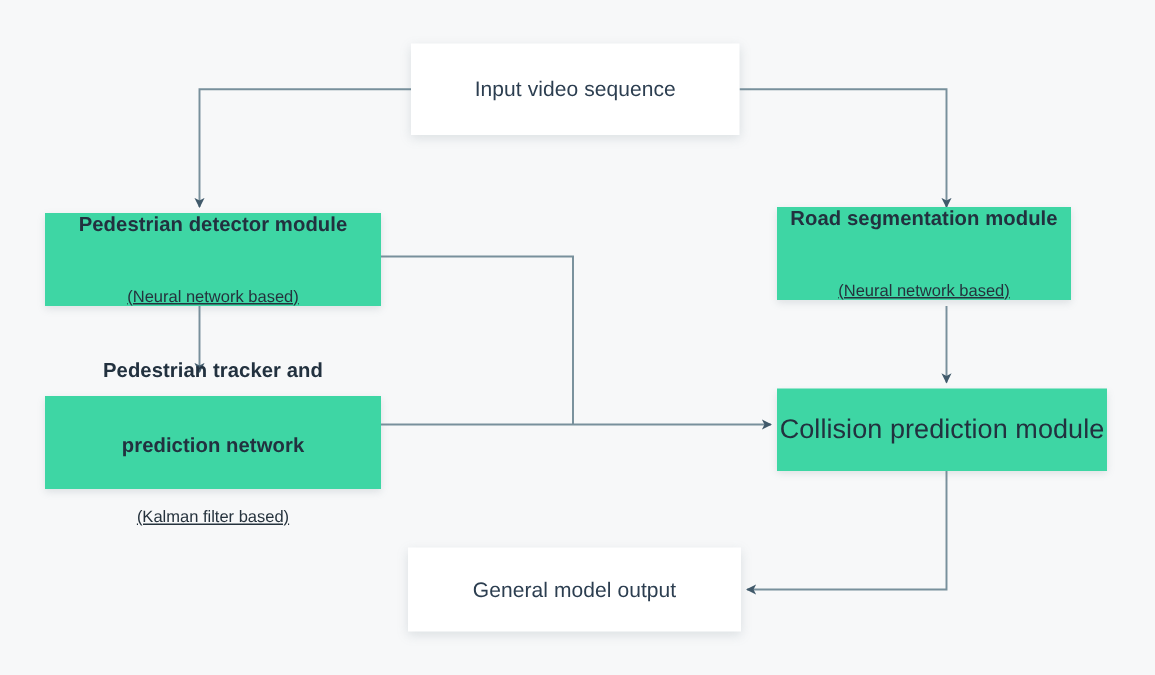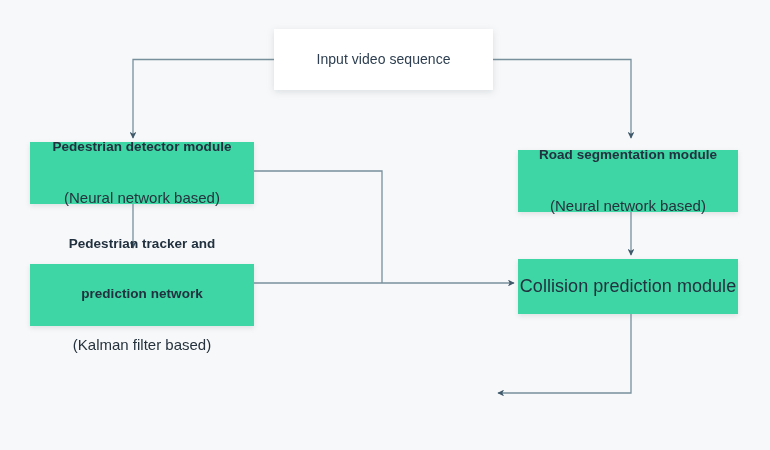--- a/index.html
+++ b/index.html
@@ -56,35 +56,36 @@
     letter-spacing: 0.05px;
     white-space: nowrap;
   }
   .title.light {
     font-weight: normal;
     font-size: 18px;
     color: #22313f;
   }
   .subtitle {
     color: #25323d;
-    font-size: 15px;
+    font-size: 11px;
     font-weight: normal;
     white-space: nowrap;
+    text-decoration: underline;
   }
   .white .title {
     font-weight: normal;
     font-size: 14px;
     color: #2c3e50;
   }
 
   
   #node-input          { left: 274px; top: 29px;  width: 219px; height: 61px; }
   #node-detector       { left: 30px;  top: 142px; width: 224px; height: 62px; }
   #node-tracker        { left: 30px;  top: 264px; width: 224px; height: 62px; }
-  #node-road-seg       { left: 518px; top: 150px; width: 220px; height: 62px; }
+  #node-road-seg       { left: 518px; top: 138px; width: 196px; height: 62px; }
   #node-collision      { left: 518px; top: 259px; width: 220px; height: 55px; }
   #node-output         { left: 272px; top: 365px; width: 222px; height: 56px; }
 </style>
 </head>
 <body>
 
 <div id="canvas">
 
   <svg id="connectors" viewBox="0 0 770 450" width="770" height="450">
     <defs>
@@ -128,14 +129,17 @@
 
   <div class="node green" id="node-road-seg">
     <div class="title">Road segmentation module</div>
     <div class="subtitle">(Neural network based)</div>
   </div>
 
   <div class="node green" id="node-collision">
     <div class="title light">Collision prediction module</div>
   </div>
 
+  <div class="node white" id="node-output">
+    <div class="title">General model output</div>
+  </div>
 
 </div>
 
 </body></html>

